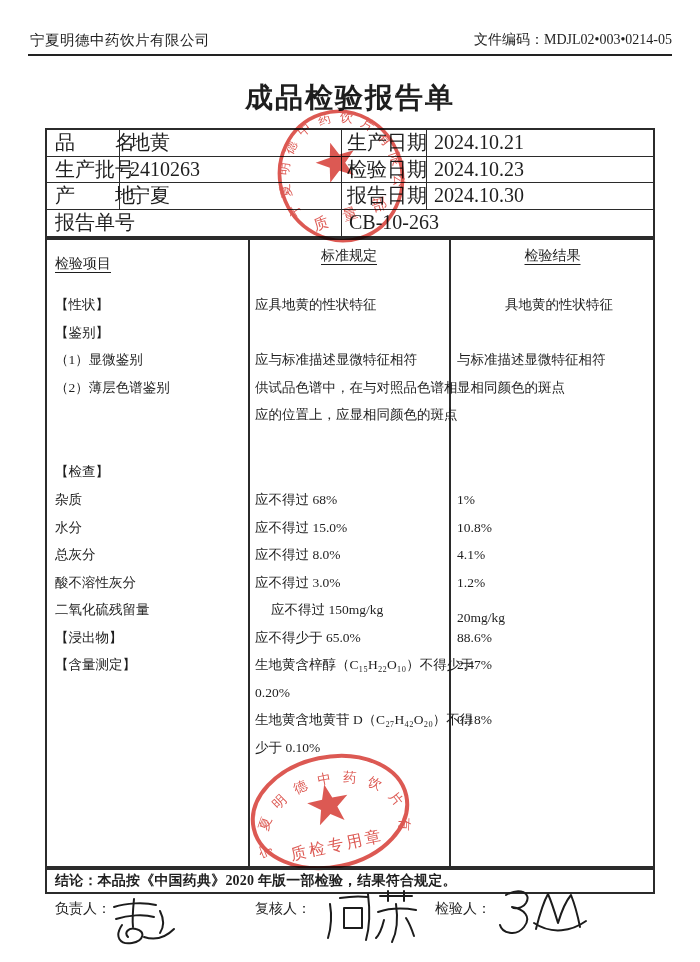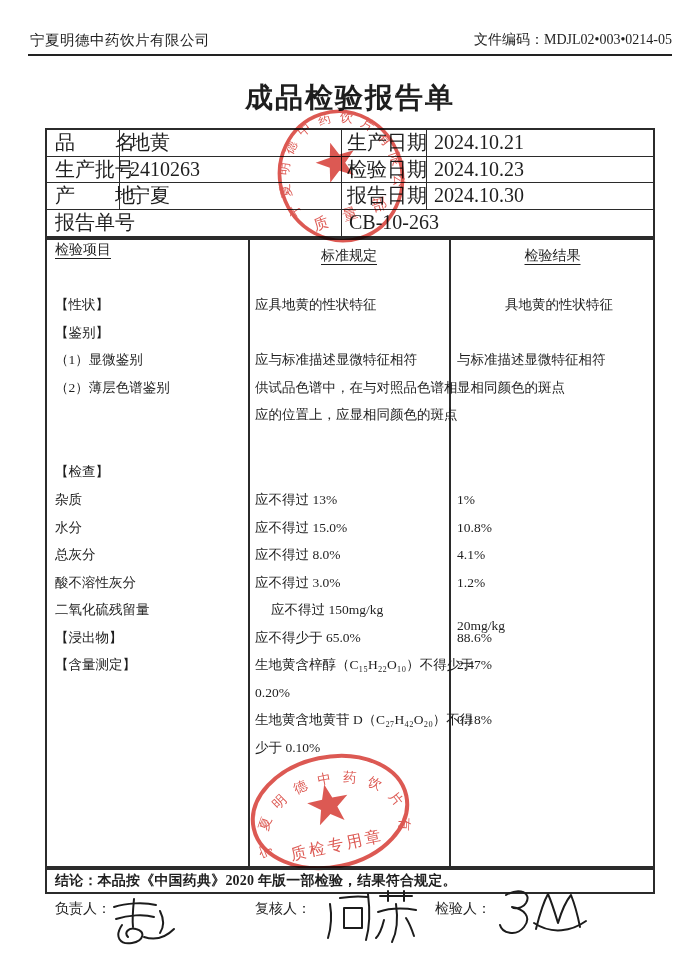--- a/index.html
+++ b/index.html
@@ -23,21 +23,21 @@
   .info-table .dlab{padding-left:5px;}
   .info-table .dval{padding-left:7px;}
   .span2a{grid-column:1 / span 2;}
   .span2b{grid-column:3 / span 2;}
   
   .main-table{left:45px;top:238px;width:610px;height:630px;border:2px solid #2b2b2b;box-sizing:border-box;}
   .vline{position:absolute;top:0;width:1.5px;height:100%;background:#2b2b2b;}
   .v1{left:201px;} .v2{left:402px;}
   .thead{position:absolute;height:20px;line-height:20px;font-size:14px;
          text-decoration:underline;text-underline-offset:4px;white-space:nowrap;}
-  .th1{left:8px;top:0;text-align:right;}
+  .th1{left:8px;top:14px;text-align:right;}
   .th2{left:202px;width:200px;top:6px;text-align:center;}
   .th3{left:403px;width:205px;top:6px;text-align:center;}
   .tline{position:absolute;height:20px;line-height:20px;font-size:13.5px;white-space:nowrap;}
   .tline.c1{left:8px;}
   .tline.c2{left:208px;}
   .tline.c3{left:410px;}
   
   .conclusion{left:45px;top:868px;width:610px;height:26px;border:2px solid #2b2b2b;box-sizing:border-box;
       display:flex;align-items:center;padding-left:8px;font-size:14px;font-weight:bold;letter-spacing:.2px;}
   .signer{font-size:14px;top:899px;height:20px;line-height:20px;}
@@ -88,34 +88,34 @@
         <div class="tline c1" style="top: 83px;">【鉴别】</div>
         <div class="tline c1" style="top: 110px;">（1）显微鉴别</div>
         <div class="tline c2" style="top: 110px;">应与标准描述显微特征相符</div>
         <div class="tline c3" style="top: 110px;">与标准描述显微特征相符</div>
         <div class="tline c1" style="top: 138px;">（2）薄层色谱鉴别</div>
         <div class="tline c2" style="top: 138px;">供试品色谱中，在与对照品色谱相</div>
         <div class="tline c3" style="top: 138px;">显相同颜色的斑点</div>
         <div class="tline c2" style="top: 165px;">应的位置上，应显相同颜色的斑点</div>
         <div class="tline c1" style="top: 222px;">【检查】</div>
         <div class="tline c1" style="top: 250px;">杂质</div>
-        <div class="tline c2" style="top: 250px;">应不得过 13%</div>
+        <div class="tline c2" style="top: 250px;">应不得过 68%</div>
         <div class="tline c3" style="top: 250px;">1%</div>
         <div class="tline c1" style="top: 278px;">水分</div>
         <div class="tline c2" style="top: 278px;">应不得过 15.0%</div>
         <div class="tline c3" style="top: 278px;">10.8%</div>
         <div class="tline c1" style="top: 305px;">总灰分</div>
         <div class="tline c2" style="top: 305px;">应不得过 8.0%</div>
         <div class="tline c3" style="top: 305px;">4.1%</div>
         <div class="tline c1" style="top: 333px;">酸不溶性灰分</div>
         <div class="tline c2" style="top: 333px;">应不得过 3.0%</div>
         <div class="tline c3" style="top: 333px;">1.2%</div>
         <div class="tline c1" style="top: 360px;">二氧化硫残留量</div>
         <div class="tline c2" style="top: 360px; margin-left: 16px;">应不得过 150mg/kg</div>
-        <div class="tline c3" style="top: 376px;">20mg/kg</div>
+        <div class="tline c3" style="top: 368px;">20mg/kg</div>
         <div class="tline c1" style="top: 388px;">【浸出物】</div>
         <div class="tline c2" style="top: 388px;">应不得少于 65.0%</div>
         <div class="tline c3" style="top: 388px;">88.6%</div>
         <div class="tline c1" style="top: 415px;">【含量测定】</div>
         <div class="tline c2" style="top: 415px;">生地黄含梓醇（C₁₅H₂₂O₁₀）不得少于</div>
         <div class="tline c3" style="top: 415px;">2.47%</div>
         <div class="tline c2" style="top: 443px;">0.20%</div>
         <div class="tline c2" style="top: 470px;">生地黄含地黄苷 D（C₂₇H₄₂O₂₀）不得</div>
         <div class="tline c3" style="top: 470px;">0.18%</div>
         <div class="tline c2" style="top: 498px;">少于 0.10%</div>

